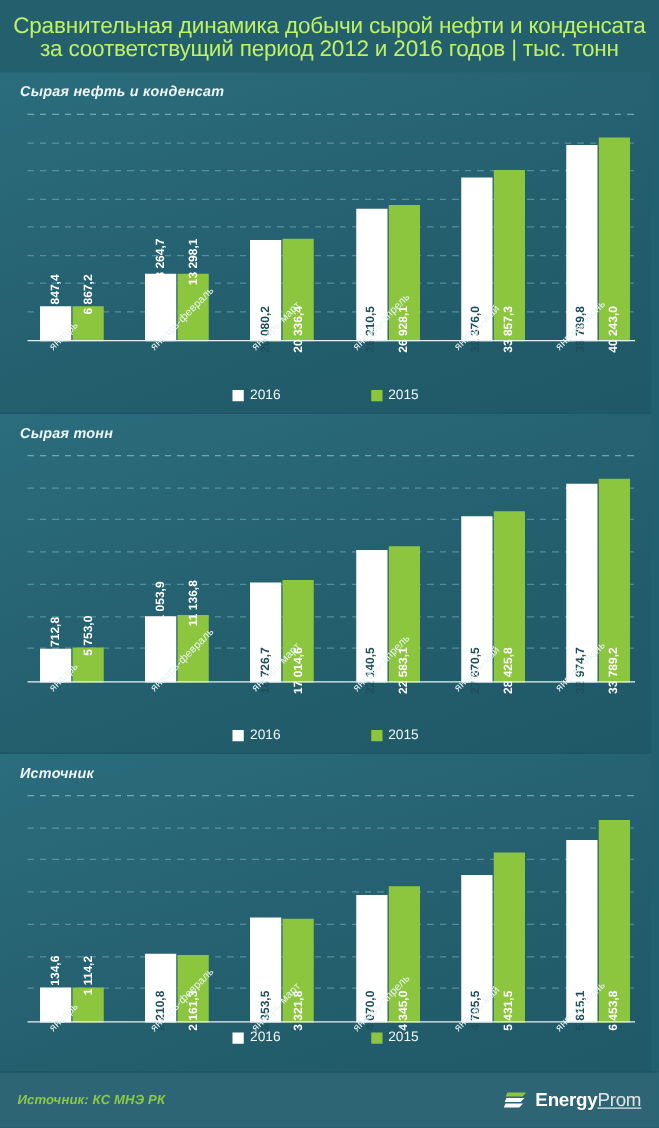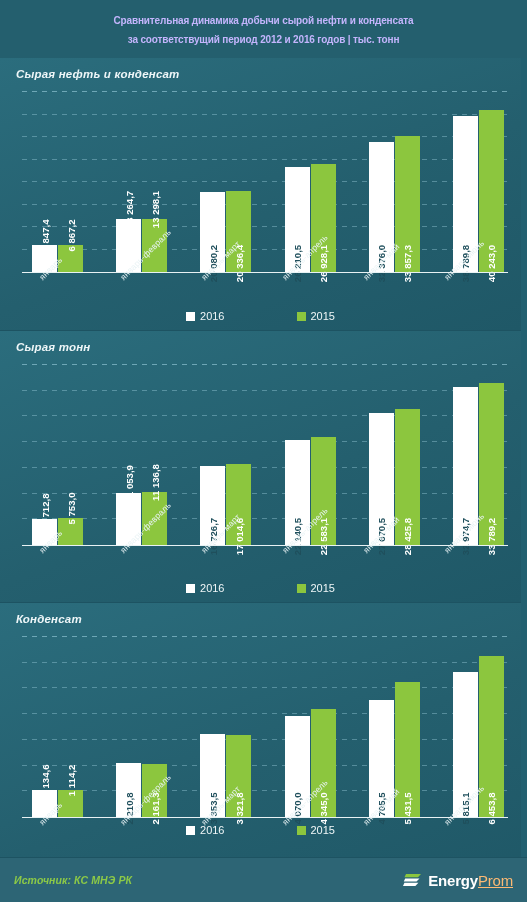--- a/index.html
+++ b/index.html
@@ -16,23 +16,23 @@
   .title-bar {
     height: 58px;
     background: #245f6e;
     display: flex;
     flex-direction: column;
     align-items: center;
     justify-content: center;
     padding: 2px 10px 0 10px;
   }
   .title-line {
-    color: #c4b5fd;
-    font-weight: bold;
-    font-size: 10px;
+    color: #bef264;
+    font-weight: normal;
+    font-size: 18px;
     line-height: 19px;
     letter-spacing: -0.15px;
     white-space: nowrap;
   }
   
   .panel {
     position: relative;
     width: 521px;
   }
   .panel-1 { height: 272px; background: linear-gradient(160deg,#2b6d7d 0%, #245f6e 55%, #1f5867 100%); }
@@ -166,21 +166,21 @@
   .source {
     color: #8cc947;
     font-size: 10.5px;
     font-style: italic;
     font-weight: bold;
     letter-spacing: 0.1px;
   }
   .logo { display: flex; align-items: center; gap: 5px; }
   .logo-mark { width: 20px; height: 20px; display: block; }
   .logo-text { font-size: 15px; font-weight: bold; color: #ffffff; letter-spacing: -0.2px; }
-  .logo-text .light { font-weight: normal; color: #fdba74; text-decoration: underline; }
+  .logo-text .light { font-weight: normal; color: #e5e5e5; text-decoration: underline; }
 </style>
 </head>
 <body>
 
 <div class="title-bar">
   <div class="title-line">Сравнительная динамика добычи сырой нефти и конденсата</div>
   <div class="title-line">за соответствущий период 2012 и 2016 годов | тыс. тонн</div>
 </div>
 
 <div class="panel panel-1">
@@ -346,21 +346,21 @@
       <span class="leg-txt">2016</span>
     </div>
     <div class="leg-item">
       <span class="leg-sw g"></span>
       <span class="leg-txt">2015</span>
     </div>
   </div>
 </div>
 
 <div class="panel panel-3">
-  <div class="panel-title">Конденсат</div>
+  <div class="panel-title">Источник</div>
   <div class="plot">
     <div class="grid">
         <div class="gline" style="top: 0px;"></div>
         <div class="gline" style="top: 26px;"></div>
         <div class="gline" style="top: 51px;"></div>
         <div class="gline" style="top: 77px;"></div>
         <div class="gline" style="top: 103px;"></div>
         <div class="gline" style="top: 129px;"></div>
         <div class="gline" style="top: 154px;"></div>
       </div>

